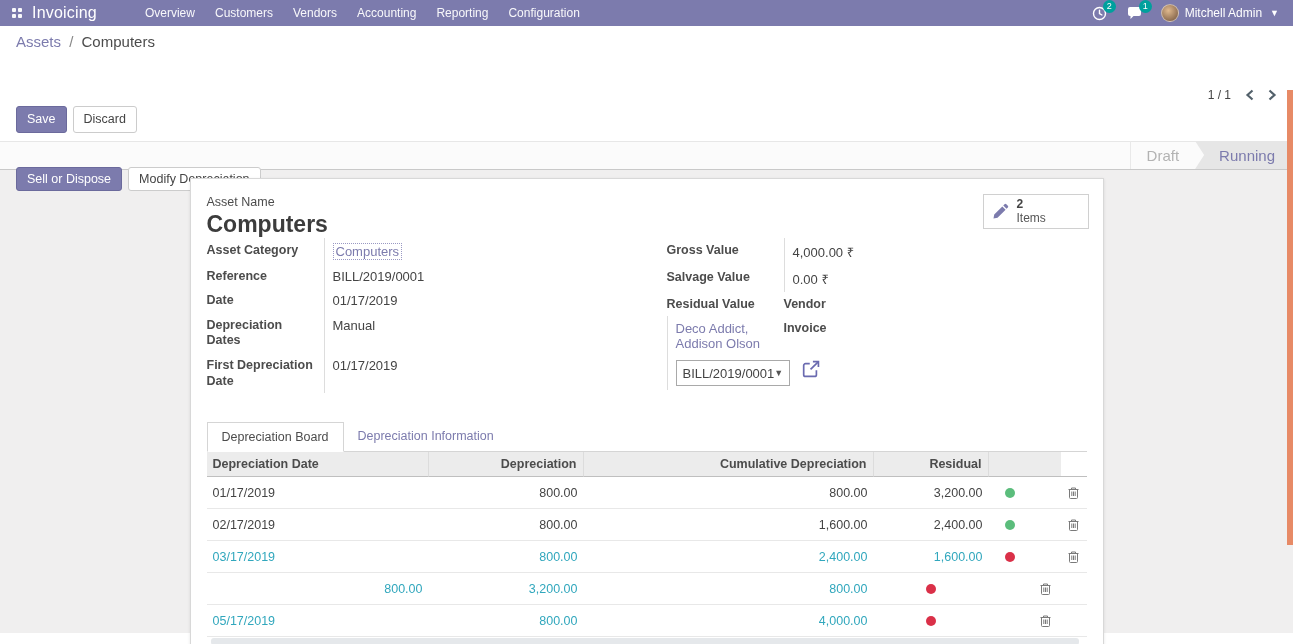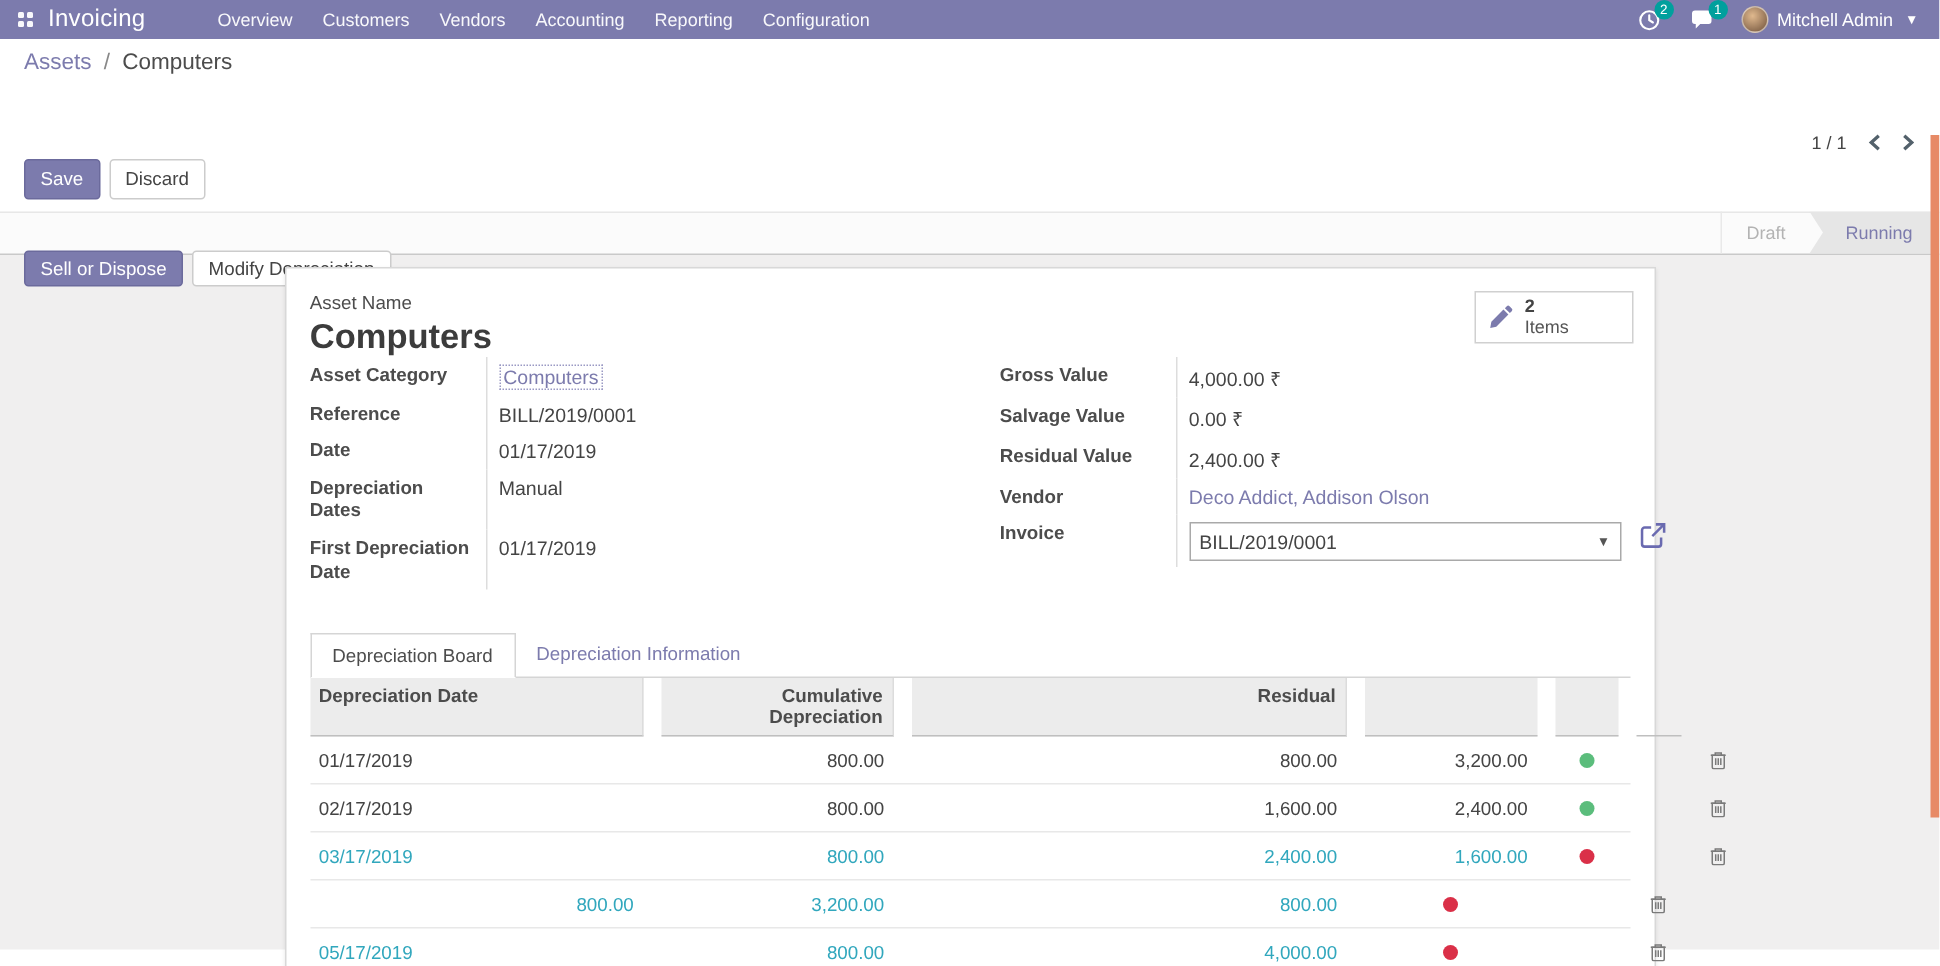--- a/index.html
+++ b/index.html
@@ -36,21 +36,21 @@
   .btn{display:inline-block; font-size:12.5px; line-height:1; padding:6px 10px; border-radius:3px; border:1px solid transparent; cursor:pointer; font-family:inherit;margin-top:48px;}
   .btn-primary{background:var(--brand); border-color:#6b6a9c; color:#fff;}
   .btn-default{background:#fff; border-color:#ccc; color:#444;}
   .btn+.btn{margin-left:6px;}
   .pager{margin-left:auto; display:flex; align-items:center; gap:14px; font-size:12px; color:#444;}
   .pager svg{cursor:pointer;}
   
   .statusbar{height:29px; background:#fbfbfb; border-top:1px solid #e7e7e7; border-bottom:1px solid #c9c9c9; display:flex; align-items:center; padding-left:16px;}
   .statusbar .btn{padding:5px 10px; border-radius:3px;}
   .status-steps{margin-left:auto; display:flex; align-items:stretch; height:28px;}
-  .step{display:flex; align-items:center; font-size:12px; padding:0 16px; cursor:pointer;}
+  .step{display:flex; align-items:center; font-size:15px; padding:0 16px; cursor:pointer;}
   .step-inactive{color:#b3b3b3; border-left:1px solid #e9e9e9;}
   .step-active{color:var(--brand); background:var(--status-active); padding:0 18px 0 24px; clip-path:polygon(0 0,100% 0,100% 100%,0 100%,9px 50%);}
   
   .content{background:#f0efef; height:463px; padding-top:8px;}
   .sheet{width:914px; margin:0 auto; background:#fff; border:1px solid #d8d8d8; box-shadow:0 1px 3px rgba(0,0,0,.1); height:478px; padding:16px; position:relative;}
   .asset-label{font-size:12.5px; font-weight:normal; color:#4c4c4c;}
   .asset-title{font-size:23px; font-weight:bold; color:#3c3c3c; margin-top:2px;}
   .smart-btn{position:absolute; top:15px; right:14px; width:106px; height:35px; border:1px solid #d0d0d0; background:#fff; display:flex; align-items:center; gap:8px; padding:0 8px; cursor:pointer;}
   .smart-btn .stack{display:flex; flex-direction:column; font-size:12px; line-height:1.2; color:#555;}
   .smart-btn .stack b{color:#444;}
@@ -66,21 +66,21 @@
   .o-input .dd-caret{margin-left:auto; font-size:9px; color:#555;}
   .ext-ico{margin-left:12px; cursor:pointer; display:flex; align-items:center;}
   
   .notebook{margin-top:28px;}
   .tabbar{display:flex; border-bottom:1px solid #d5d5d5;}
   .tab{font-size:12.5px; padding:7px 14px; cursor:pointer; position:relative; top:1px;}
   .tab-active{color:#4c4c4c; background:#fff; border:1px solid #d5d5d5; border-bottom:1px solid #fff;}
   .tab-inactive{color:var(--brand);}
   
   .dep-table{width:880px; font-size:12.5px; margin-top:0;}
-  .thead, .trow{display:grid; grid-template-columns:222px 155px 290px 115px 42px 30px 26px;gap:12px;}
+  .thead, .trow{display:grid; grid-template-columns:222px 155px 290px 115px 42px 30px 26px;}
   .thead .th{background:#ececec; font-weight:bold; color:#4c4c4c; padding:5px 6px; border-bottom:1px solid #bfbfbf; border-right:1px solid #dcdcdc;}
   .thead .th:last-child, .thead .th.nob{border-right:none;}
   .thead .th.empty{background:transparent; border-bottom:1px solid #bfbfbf;}
   .th.num{text-align:right;}
   .trow{border-bottom:1px solid #e8e8e8; cursor:pointer;}
   .trow .td{padding:9px 6px 8px; white-space:nowrap;}
   .td.num{text-align:right;}
   .trow.future .td{color:var(--future);}
   .dotcell{display:flex; align-items:center; justify-content:center; padding:0 !important;}
   .dot{width:10px; height:10px; border-radius:50%; display:inline-block;}
@@ -193,21 +193,20 @@
         <div class="fvalue">Manual</div>
         <div class="flabel">First Depreciation Date</div>
         <div class="fvalue">01/17/2019</div>
       </div>
       <div class="fieldcol right">
         <div class="flabel">Gross Value</div>
         <div class="fvalue">4,000.00 ₹</div>
         <div class="flabel">Salvage Value</div>
         <div class="fvalue">0.00 ₹</div>
         <div class="flabel">Residual Value</div>
-        <div class="fvalue">2,400.00 ₹</div>
         <div class="flabel">Vendor</div>
         <div class="fvalue">
             <span class="link">Deco Addict, Addison Olson</span>
           </div>
         <div class="flabel">Invoice</div>
         <div class="fvalue">
           <div class="o-input">
             <span>BILL/2019/0001</span>
             <span class="dd-caret">▼</span>
           </div>
@@ -226,20 +225,21 @@
 
     <div class="notebook">
       <div class="tabbar">
         <div class="tab tab-active">Depreciation Board</div>
         <div class="tab tab-inactive">Depreciation Information</div>
       </div>
 
       <div class="dep-table">
         <div class="thead">
           <div class="th">Depreciation Date</div>
+          <div class="th num">Depreciation</div>
           <div class="th num">Cumulative Depreciation</div>
           <div class="th num">Residual</div>
           <div class="th nob"></div>
           <div class="th nob"></div>
           <div class="th empty"></div>
         </div>
         <div id="dep-rows">
             <div class="trow">
               <div class="td">01/17/2019</div>
               <div class="td num">800.00</div>

